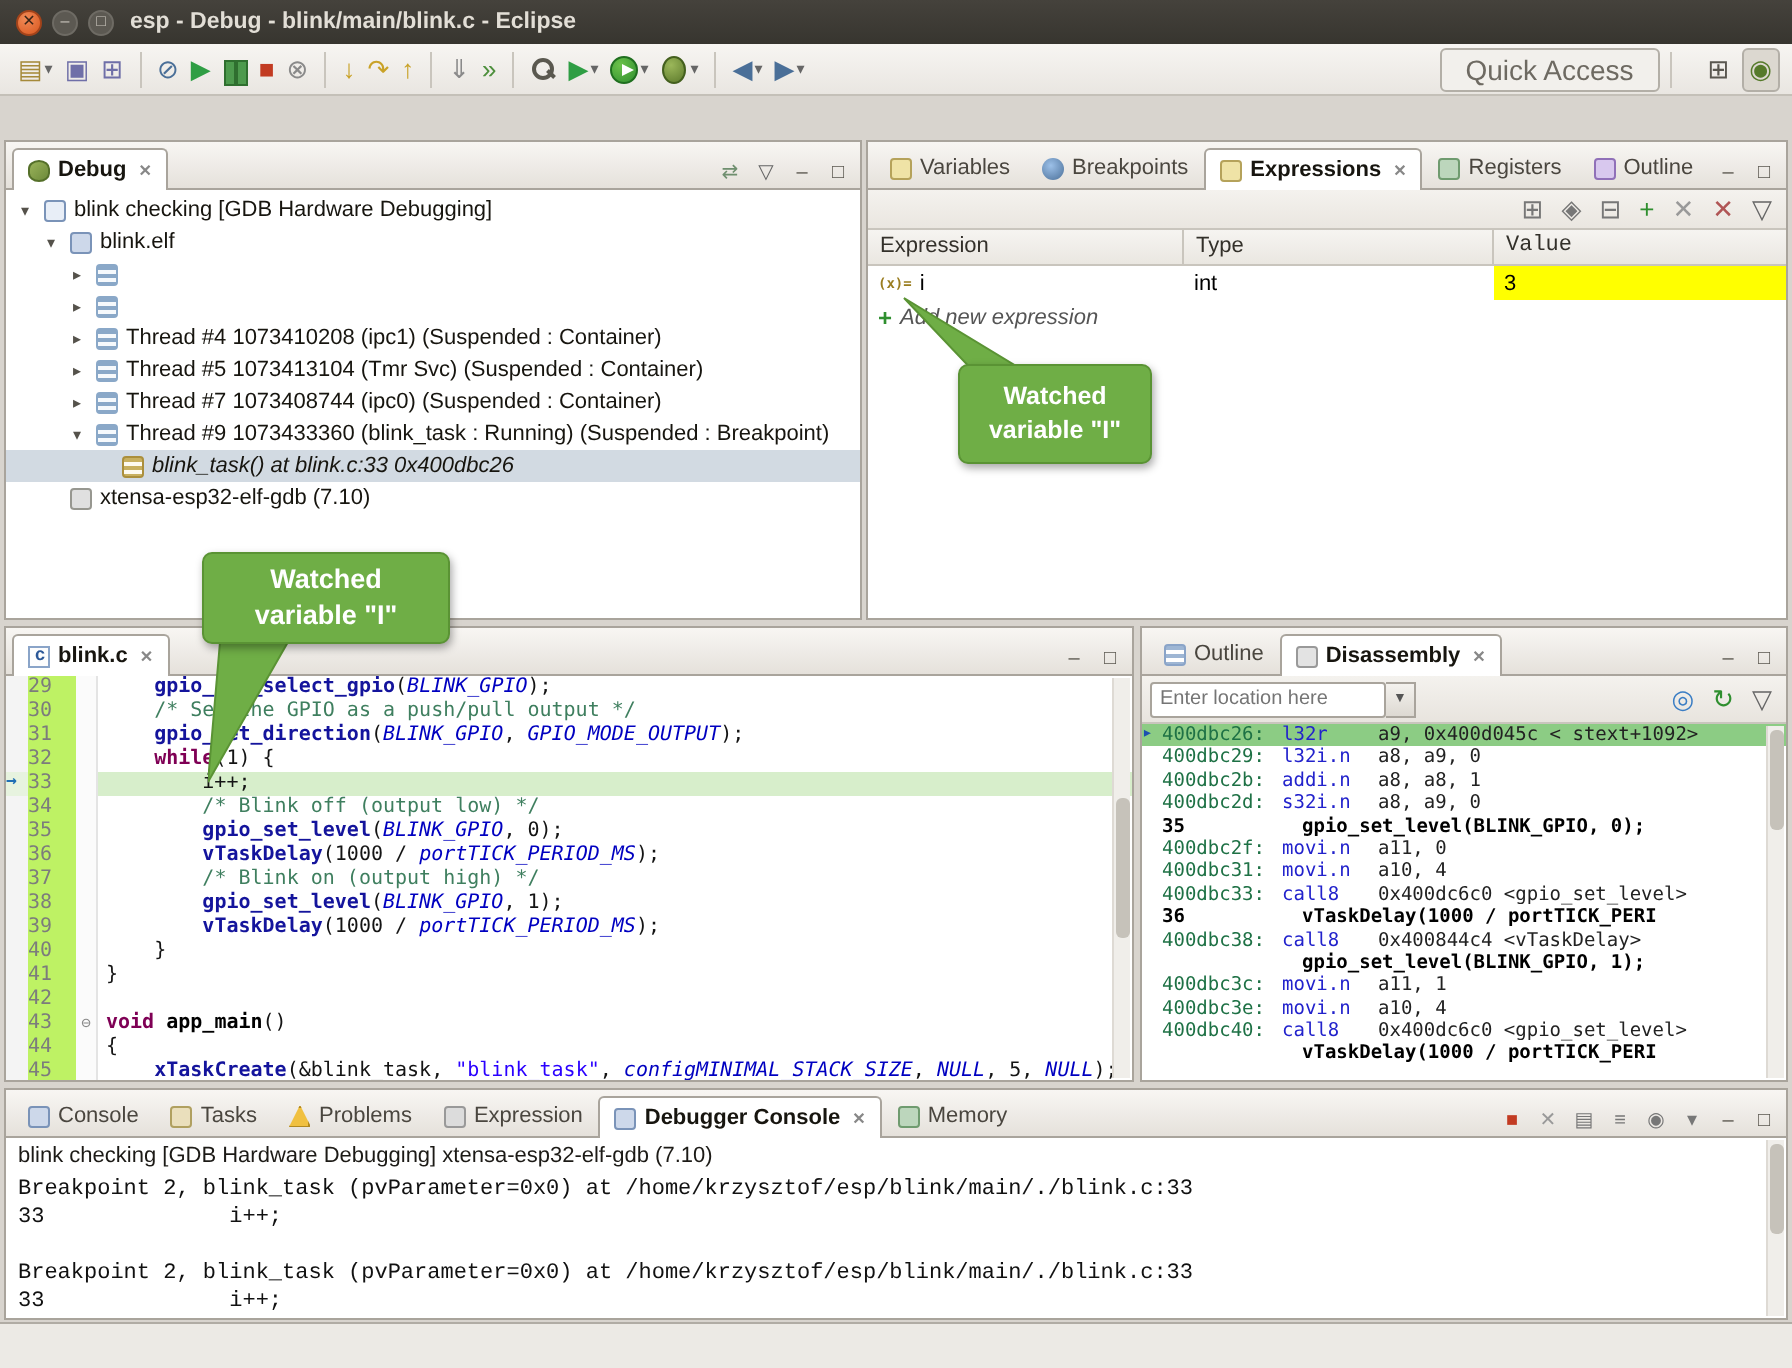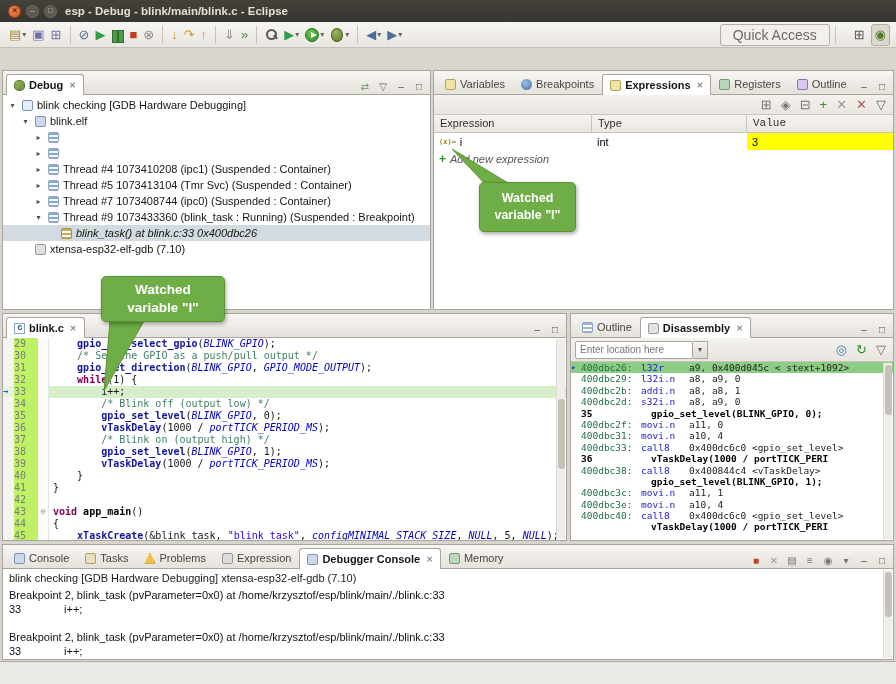--- a/index.html
+++ b/index.html
@@ -117,21 +117,21 @@
   .dline.cur { background:#8ccc84; }
   .dmargin { width:10px; flex:none; color:#1c4fb0; font-size:9px; }
   .daddr { width:60px; flex:none; color:#1e7145; }
   .dop { width:48px; flex:none; color:#2222cc; }
   .dargs { flex:1; color:#222; }
   .dsrcnum { width:60px; flex:none; color:#000; font-weight:bold; }
   .dsrctext { flex:1; color:#000; font-weight:bold; padding-left:10px; }
 
   
   #console-name { padding:3px 6px 2px; color:#1c1a16; }
-  #console-out { padding:2px 6px; font-family:Liberation Sans, sans-serif; font-size:11px; }
+  #console-out { padding:2px 6px; font-family:Liberation Mono, monospace; font-size:11px; }
   .cline { white-space:pre; height:14px; line-height:14px; color:#111; }
 
   
   .vscroll { position:absolute; top:25px; right:1px; bottom:1px; width:9px; background:#f0eeea; border-left:1px solid #dedad4; }
   .vthumb { position:absolute; left:1px; width:7px; background:#c6c2ba; border-radius:3px; }
 
   
   #statusbar { position:absolute; left:0; top:661px; width:896px; height:23px; background:#eceae5; border-top:1px solid #b0aca4; }
 
   

